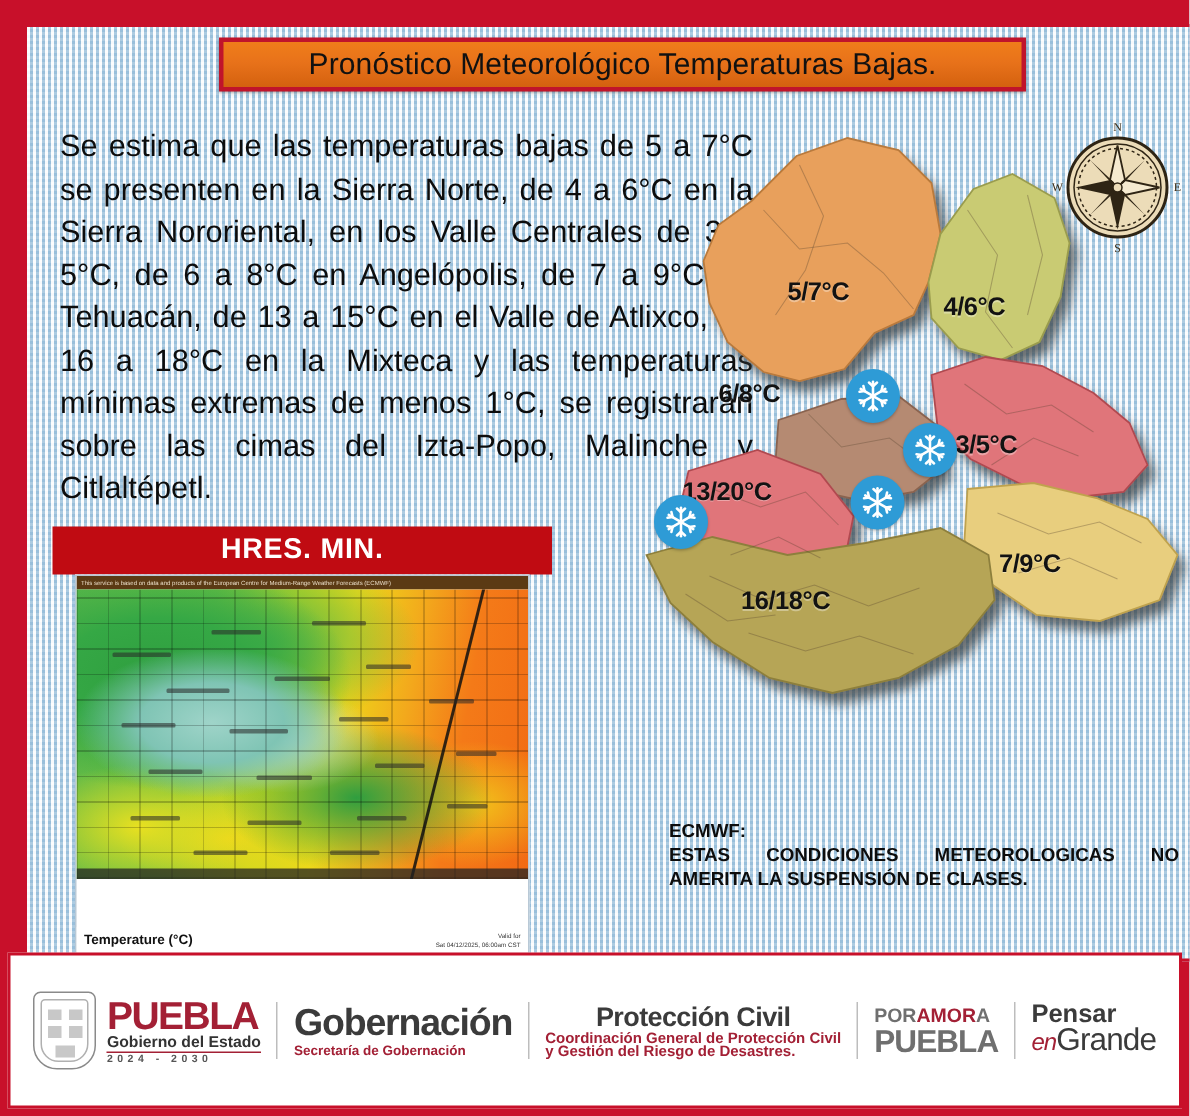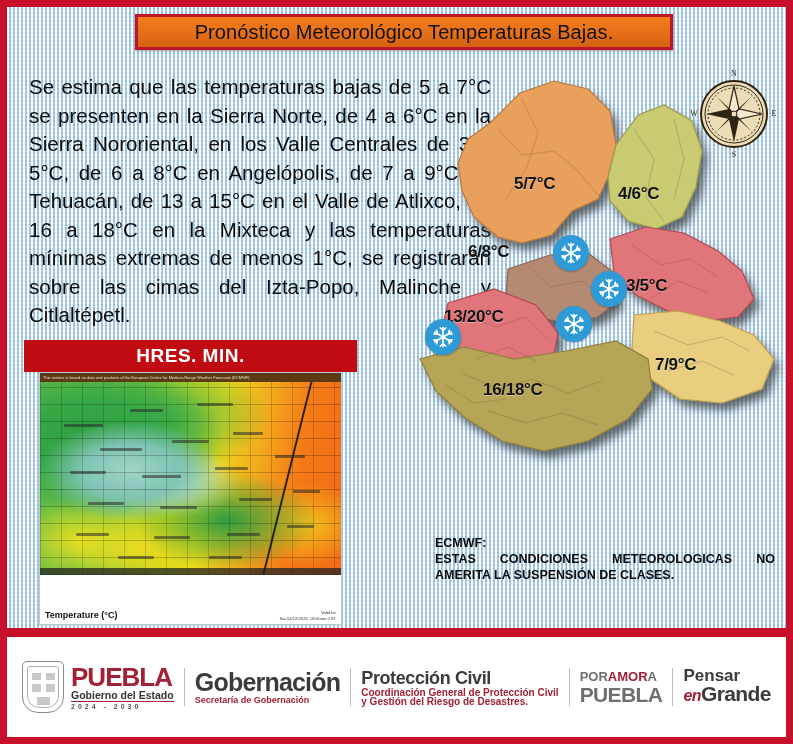--- a/index.html
+++ b/index.html
@@ -6,21 +6,21 @@
   html,body { width:793px; height:744px; }
   body {
     font-family:"Liberation Sans", sans-serif;
     background:#ffffff;
     overflow:hidden;
   }
   #poster {
     position:relative;
     width:793px; height:744px;
     background:#c8102a;
-    padding:5px;
+    padding:16px;
   }
   
   .panel {
     position:relative;
     width:783px; height:625px;
     background-color:#d6e6f2;
     background-image:
       repeating-linear-gradient(90deg, rgba(255,255,255,.85) 0px, rgba(255,255,255,.85) 2px, rgba(120,170,205,.55) 2px, rgba(120,170,205,.55) 4px),
       repeating-linear-gradient(0deg, rgba(255,255,255,.55) 0px, rgba(255,255,255,.55) 2px, rgba(150,190,220,.35) 2px, rgba(150,190,220,.35) 4px);
     border:2px solid #c8102a;
@@ -167,27 +167,27 @@
   }
   .shield:before{
     content:""; position:absolute; inset:4px; border:1px solid #b0b0b0; border-radius:3px 3px 12px 12px;
   }
   .shield .q { position:absolute; background:#9a9a9a; opacity:.55; }
   .puebla-word { font-size:26px; font-weight:800; color:#a32035; letter-spacing:-1px; line-height:24px; }
   .puebla-sub { font-size:10.5px; font-weight:700; color:#333; line-height:12px; }
   .puebla-years { font-size:7px; font-weight:700; color:#555; letter-spacing:3px; border-top:1px solid #a32035; padding-top:1px; }
   .gob-word { font-size:25px; font-weight:800; color:#3b3b3b; letter-spacing:-.8px; line-height:26px; }
   .gob-sub { font-size:9px; font-weight:700; color:#a32035; }
-  .pc-word { font-size:18px; font-weight:800; color:#3b3b3b; letter-spacing:-.4px; line-height:20px; }
+  .pc-word { font-size:18px; font-weight:800; color:#3b3b3b; letter-spacing:-.4px; line-height:20px;text-align:center; }
   .pc-sub { font-size:10px; font-weight:700; color:#a32035; line-height:9px; }
   .amor-top { font-size:13px; font-weight:800; color:#6f6f6f; line-height:14px; }
   .amor-top b { color:#a32035; }
   .amor-bottom { font-size:21px; font-weight:800; color:#6f6f6f; letter-spacing:-.6px; line-height:21px; }
   .pensar1 { font-size:17px; font-weight:800; color:#3b3b3b; line-height:16px; }
-  .pensar2 { font-size:21px; font-weight:700; color:#3b3b3b; letter-spacing:-.6px; line-height:20px; }
+  .pensar2 { font-size:21px; font-weight:400; color:#3b3b3b; letter-spacing:-.6px; line-height:20px; }
   .pensar-en { color:#a32035; font-style:italic; font-size:16px; }
 </style>
 </head>
 <body>
 
 <div id="poster">
 
   <div class="panel">
 
     <div class="title-wrap">

